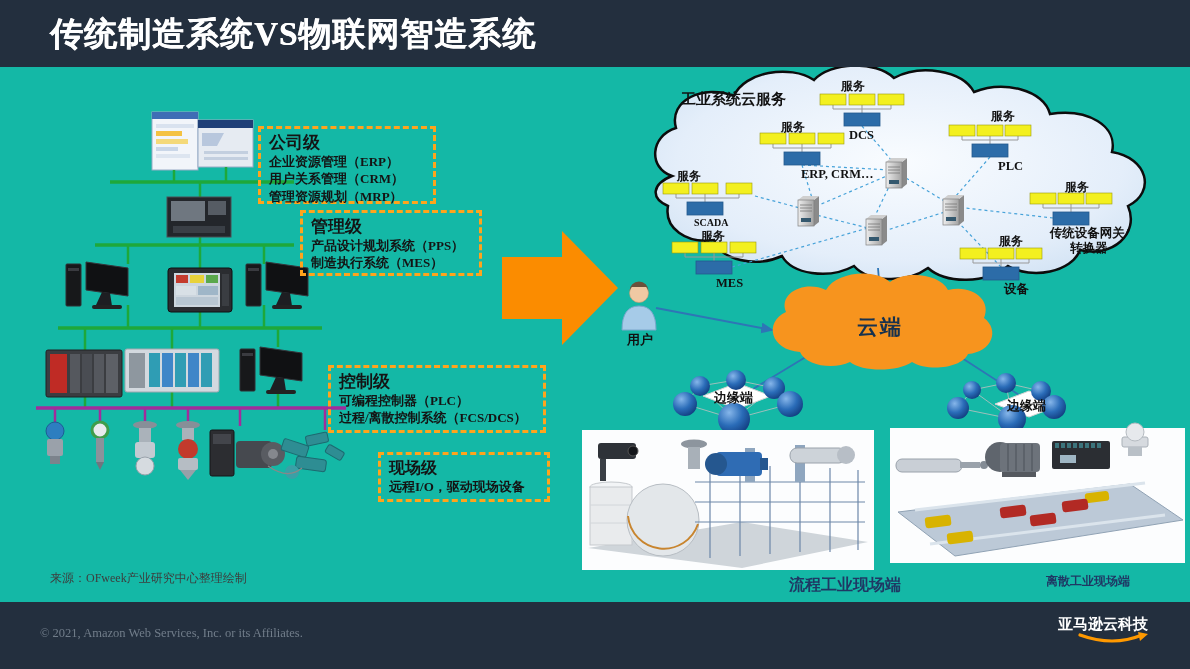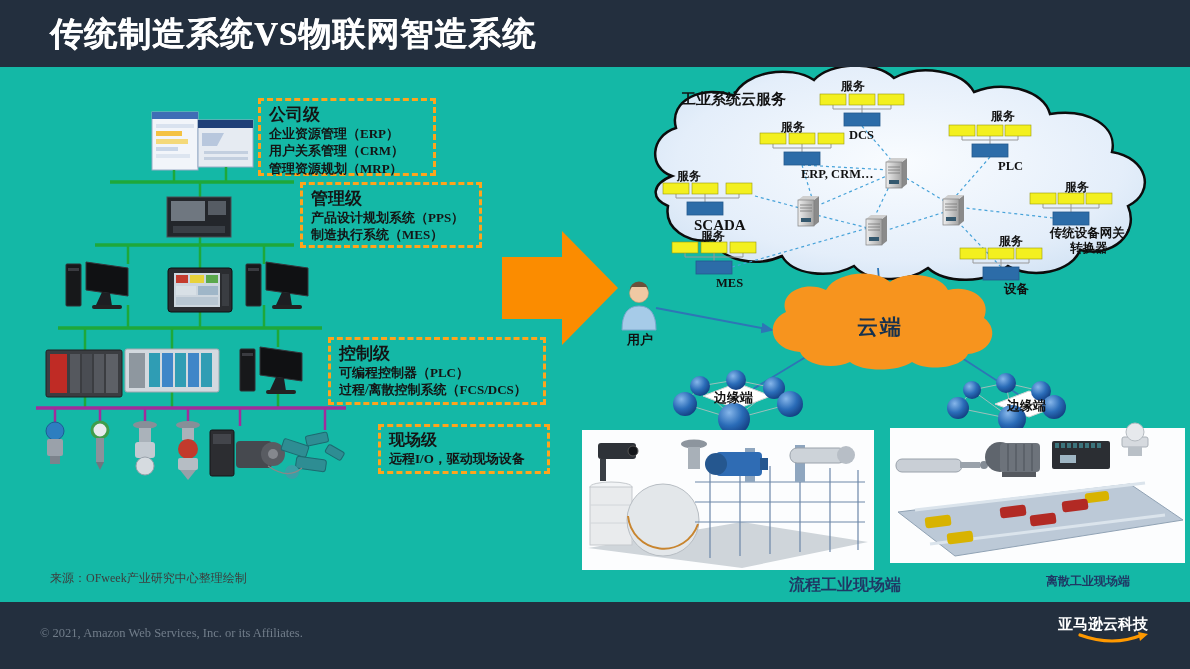--- a/index.html
+++ b/index.html
@@ -6,21 +6,21 @@
   .slide{position:relative;width:1190px;height:669px;background:#14b8a6;overflow:hidden;
          font-family:Liberation Serif, serif;}
   .hdr{position:absolute;left:0;top:0;width:1190px;height:67px;background:#232f3e;z-index:5;}
   .title{position:absolute;left:50px;top:12px;font-size:33px;font-weight:800;color:#ffffff;
          letter-spacing:1px;white-space:nowrap;text-shadow:0.6px 0 #fff;}
   .ftr{position:absolute;left:0;top:602px;width:1190px;height:67px;background:#232f3e;z-index:5;}
   .copy{position:absolute;left:40px;top:24px;font-size:12.5px;color:#717d8a;white-space:nowrap;text-align:right;}
   .brand{position:absolute;left:1058px;top:13px;width:110px;text-align:left;color:#ffffff;
          font-size:15px;font-weight:bold;white-space:nowrap;}
   .smile{position:absolute;left:1066px;top:30px;}
-  .lvl{position:absolute;border:3px dashed #ffa41c;box-sizing:border-box;padding:3px 8px;z-index:3;background:transparent;}
+  .lvl{position:absolute;border:3px dashed #ffa41c;box-sizing:border-box;padding:3px 8px;z-index:3;background:transparent;margin-top:28px;}
   .lvl h4{margin:0;font-size:17px;line-height:1.25;color:#141414;}
   .lvl div{font-size:13px;font-weight:bold;line-height:1.32;color:#141414;white-space:nowrap;}
   .lbl{position:absolute;font-weight:bold;color:#111;white-space:nowrap;z-index:2;}
   .svgmain{position:absolute;left:0;top:0;z-index:1;}
   .svgarrow{position:absolute;left:0;top:0;z-index:4;pointer-events:none;}
 </style>
 </head>
 <body>
 
 <div class="slide">
@@ -417,21 +417,21 @@
   <div class="lbl" style="left:841px;top:78px;font-size:12px;">服务</div>
   <div class="lbl" style="left:781px;top:119px;font-size:12px;">服务</div>
   <div class="lbl" style="left:677px;top:168px;font-size:12px;">服务</div>
   <div class="lbl" style="left:701px;top:228px;font-size:12px;">服务</div>
   <div class="lbl" style="left:991px;top:108px;font-size:12px;">服务</div>
   <div class="lbl" style="left:1065px;top:179px;font-size:12px;">服务</div>
   <div class="lbl" style="left:999px;top:233px;font-size:12px;">服务</div>
 
   <div class="lbl" style="left:849px;top:128px;font-size:12.5px;">DCS</div>
   <div class="lbl" style="left:786px;top:167px;font-size:12.5px;padding-left:15px;">ERP, CRM…</div>
-  <div class="lbl" style="left:694px;top:217px;font-size:15px;">SCADA</div>
+  <div class="lbl" style="left:694px;top:217px;font-size:10px;">SCADA</div>
   <div class="lbl" style="left:716px;top:276px;font-size:12.5px;">MES</div>
   <div class="lbl" style="left:998px;top:159px;font-size:12.5px;">PLC</div>
   <div class="lbl" style="left:1030px;top:226px;width:118px;text-align:center;font-size:12.5px;line-height:1.2;white-space:normal;">
     <div>传统设备网关/</div>
     <div>转换器</div>
   </div>
   <div class="lbl" style="left:1004px;top:281px;font-size:12.5px;">设备</div>
 
   <div class="lbl" style="left:857px;top:313px;font-size:21px;letter-spacing:2px;color:#17324e;">云端</div>
   <div class="lbl" style="left:627px;top:331px;font-size:13px;">用户</div>

